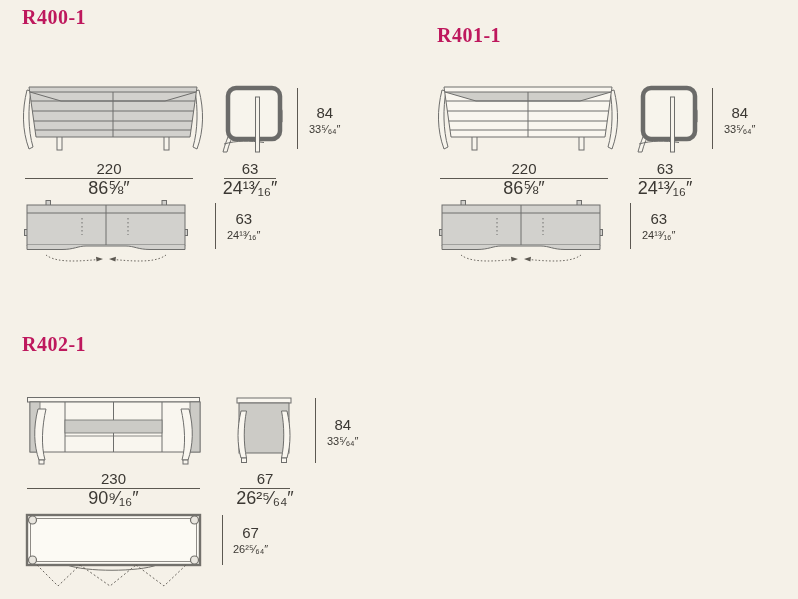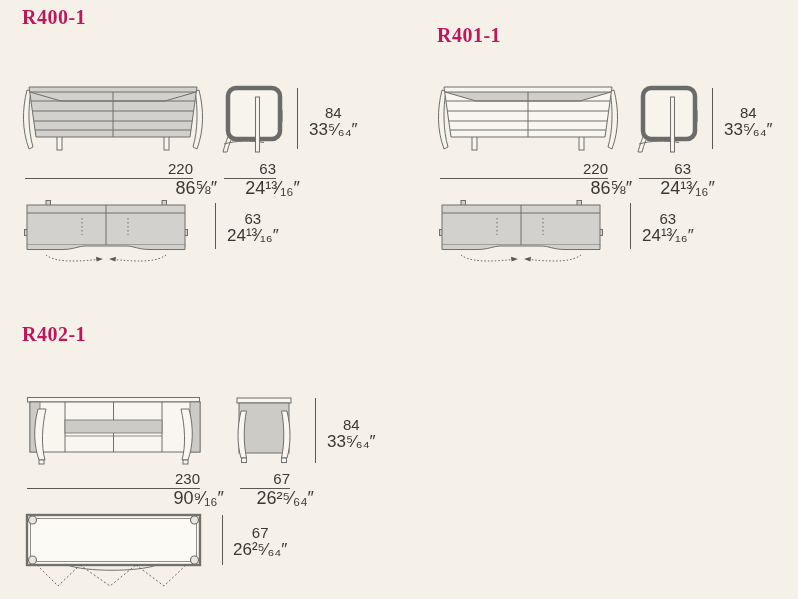--- a/index.html
+++ b/index.html
@@ -14,32 +14,32 @@
   section.model { position:absolute; inset:0; }
   .title {
     position:absolute;
     font-family:"Liberation Serif", serif;
     font-size:20px;
     font-weight:bold;
     letter-spacing:.5px;
     color:#be185d;
   }
   svg.draw { position:absolute; overflow:visible; }
-  .dim-h { position:absolute; text-align:right; }
+  .dim-h { position:absolute; text-align:center; }
   .dim-h .cm {
     font-size:15px; line-height:16px; padding-bottom:1px;
     border-bottom:1px solid #5c5851;
   }
   .dim-h .in {
     font-size:18px; line-height:15px; padding-top:2px;
     white-space:nowrap; margin:0 -24px;
   }
   .vline { position:absolute; width:0; border-left:1px solid #5c5851; }
   .vtext { position:absolute; font-size:15px; line-height:17px; white-space:nowrap;text-align:center; }
-  .vtext .in { font-size:17px; }
+  .vtext .in { font-size:11px; }
 </style>
 </head>
 <body>
 
 <section class="model">
   <div class="title" style="left:22px;top:6px">R400-1</div>
 
   <svg class="draw" style="left:16px;top:82px" width="194" height="75" viewBox="0 0 194 75">
     <g stroke="#6e6e6c" stroke-width="1">
       <path d="M11,8 C6,28 6,48 13,67 L17,65 C12,48 12,26 15,9 Z" fill="#f7f4ec"></path>
@@ -181,21 +181,21 @@
   </svg>
 
   <div class="vline" style="left:630px;top:203px;height:46px"></div>
   <div class="vtext" style="left:642px;top:210px">
     <div>63</div>
     <div class="in">24¹³⁄₁₆″</div>
   </div>
 </section>
 
 <section class="model">
-  <div class="title" style="left:22px;top:323px">R402-1</div>
+  <div class="title" style="left:22px;top:333px">R402-1</div>
 
   <svg class="draw" style="left:22px;top:396px" width="183" height="69" viewBox="0 0 183 69">
     <g stroke="#6e6e6c" stroke-width="1">
       <rect x="5.5" y="1.5" width="172" height="4.5" fill="#f9f6ef"></rect>
       <rect x="8" y="6" width="170" height="50" fill="#f9f6ef"></rect>
       <rect x="8" y="6" width="10" height="50" fill="#cccbc6" stroke-width="0.8"></rect>
       <rect x="168" y="6" width="10" height="50" fill="#cccbc6" stroke-width="0.8"></rect>
       <line x1="43" y1="6" x2="43" y2="56"></line>
       <line x1="91.5" y1="6" x2="91.5" y2="56"></line>
       <line x1="140" y1="6" x2="140" y2="56"></line>

